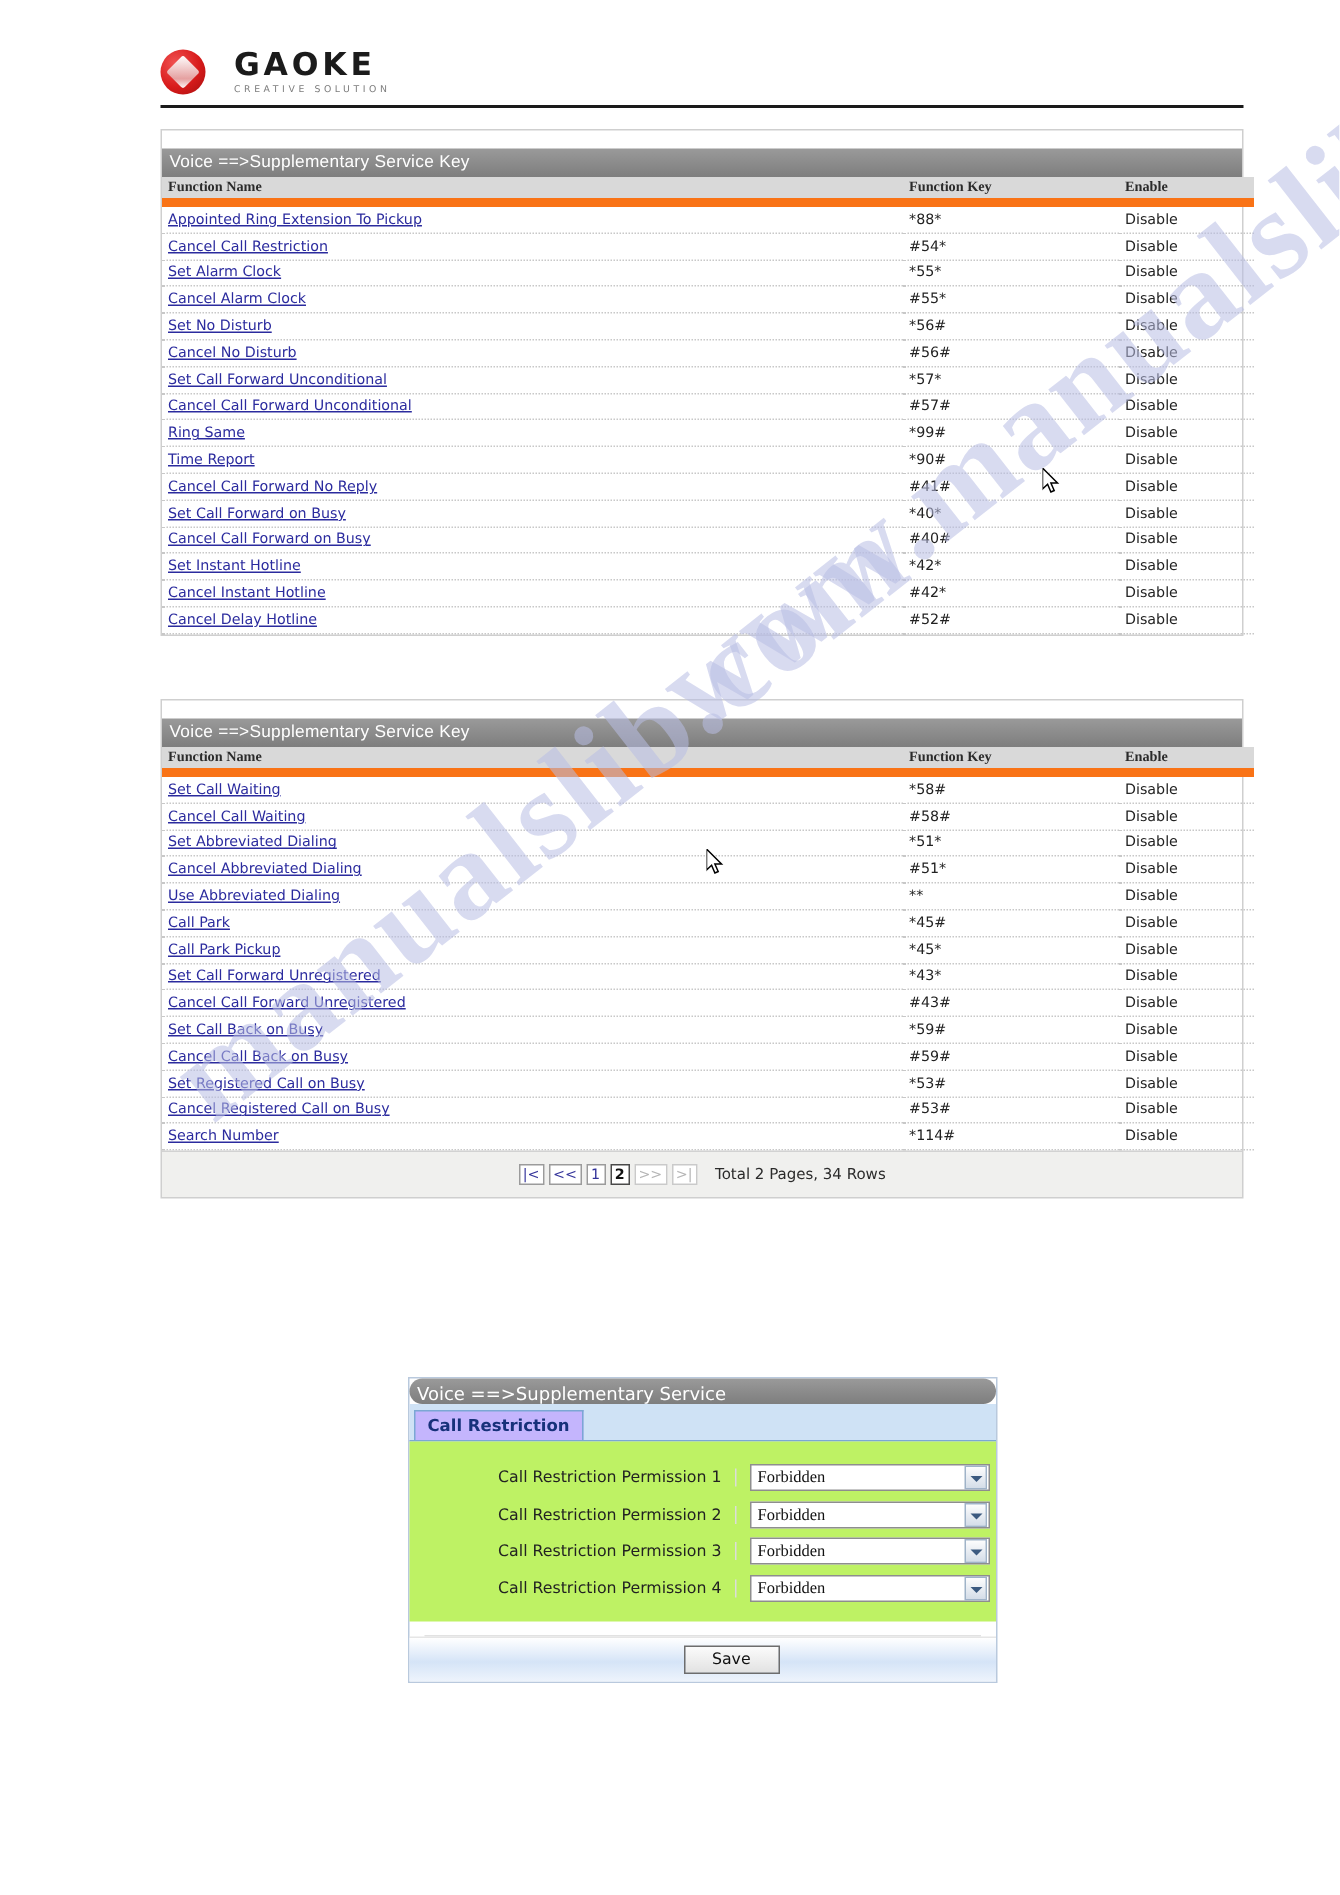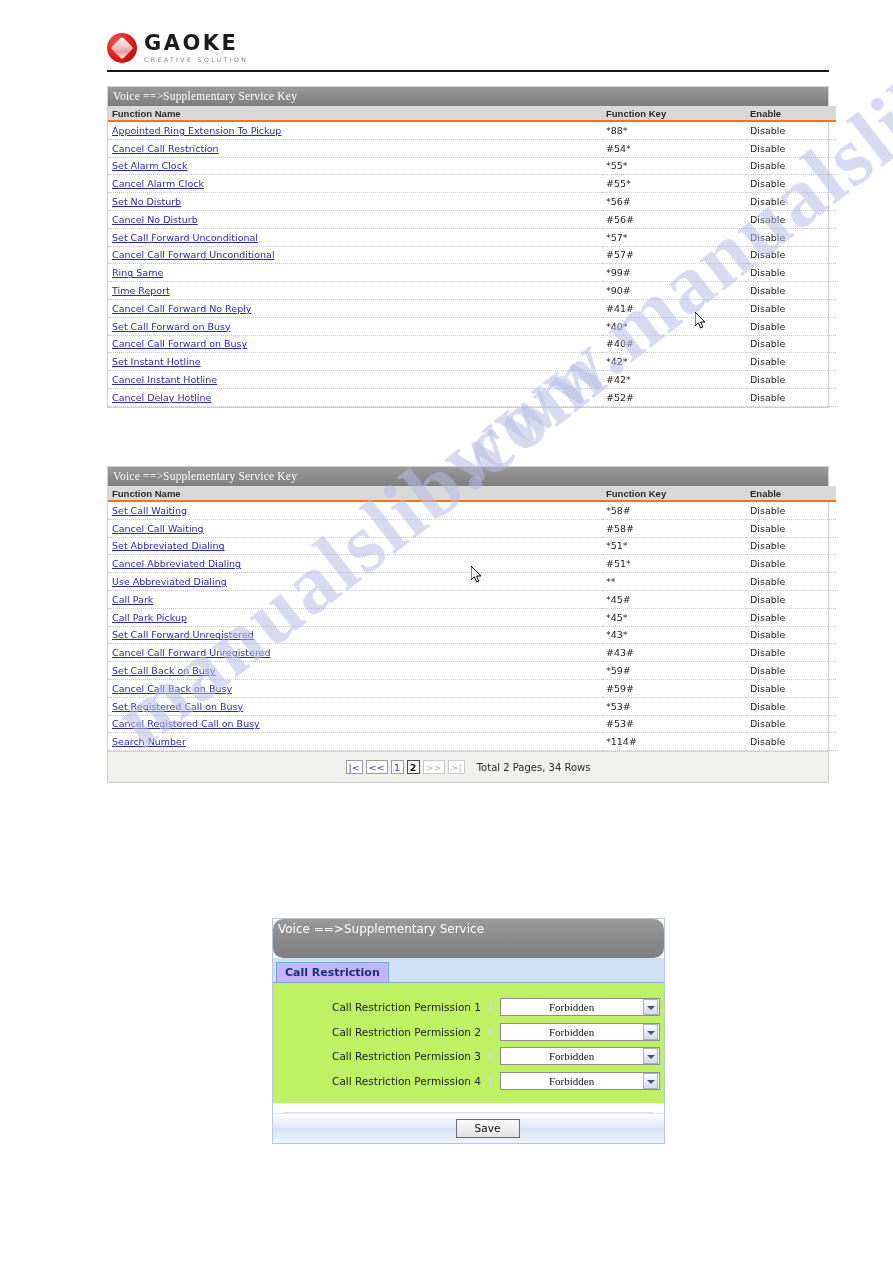--- a/index.html
+++ b/index.html
@@ -53,21 +53,21 @@
     left: 0; top: 0;
     width: 893px;
     height: 72px;
   }
   .logo-wrap {
     position: absolute;
     left: 107px;
     top: 33px;
     display: flex;
     align-items: flex-start;
-    gap: 7px;
+    gap: 19px;
   }
   .logo-mark {
     width: 30px; height: 30px;
     border-radius: 50%;
     background: radial-gradient(circle at 32% 30%, #f05050 0%, #d81b1b 55%, #a50f0f 100%);
     position: relative;
     flex: none;
   }
   .logo-mark::before {
     content: "";
@@ -112,42 +112,43 @@
     width: 722px;
     left: 107px;
     background: #ffffff;
     border: 1px solid #cfcfcf;
     box-sizing: border-box;
   }
   .panel-title {
     height: 19px;
     background: linear-gradient(to bottom, #9a9a9a 0%, #8d8d8d 45%, #7e7e7e 100%);
     color: #ffffff;
-    font-family: Liberation Serif, serif;
+    font-family: Liberation Sans, sans-serif;
     font-size: 11.5px;
     line-height: 19px;
     padding-left: 5px;
     letter-spacing: .2px;
     box-sizing: border-box;
+    margin-top: 12px;
   }
   table.grid {
     width: 100%;
     border-collapse: collapse;
     table-layout: fixed;
   }
   table.grid th {
     background: #d9d9d9;
-    font-family: Liberation Sans, sans-serif;
+    font-family: Liberation Serif, serif;
     font-size: 9.5px;
     font-weight: bold;
     color: #2b2b2b;
     text-align: left;
     height: 14px;
     padding: 0 0 0 4px;
-    border-bottom: 2px solid #f97316;
+    border-bottom: 6px solid #f97316;
     white-space: nowrap;
   }
   table.grid td {
     font-family: "DejaVu Sans", sans-serif;
     font-size: 9.5px;
     color: #222;
     height: 16.8px;
     padding: 0 0 0 4px;
     border-bottom: 1px dotted #c8c8c8;
     background: transparent;
@@ -212,21 +213,21 @@
   .panel2 {
     position: absolute;
     left: 272px;
     top: 918px;
     width: 393px;
     border: 1px solid #b9c9dd;
     background: #ffffff;
     box-sizing: border-box;
   }
   .panel2-title {
-    height: 39px;
+    height: 17px;
     background: linear-gradient(to bottom, #9a9a9a 0%, #8d8d8d 45%, #7e7e7e 100%);
     color: #ffffff;
     font-family: "DejaVu Sans", sans-serif;
     font-size: 12px;
     line-height: 21px;
     padding-left: 5px;
     border-radius: 10px;
   }
   .tabbar {
     height: 25px;
@@ -273,21 +274,20 @@
     margin-left: 9px;
     width: 160px;
     height: 18px;
     border: 1px solid #8e8e8e;
     background: #ffffff;
     display: flex;
     align-items: center;
     justify-content: space-between;
     box-sizing: border-box;
     cursor: pointer;
-    padding-left: 44px;
   }
   .sel-val {
     font-family: "Liberation Serif", serif;
     font-size: 11px;
     color: #111;
     padding-left: 4px;
   }
   .sel-arrow {
     width: 15px;
     height: 16px;

